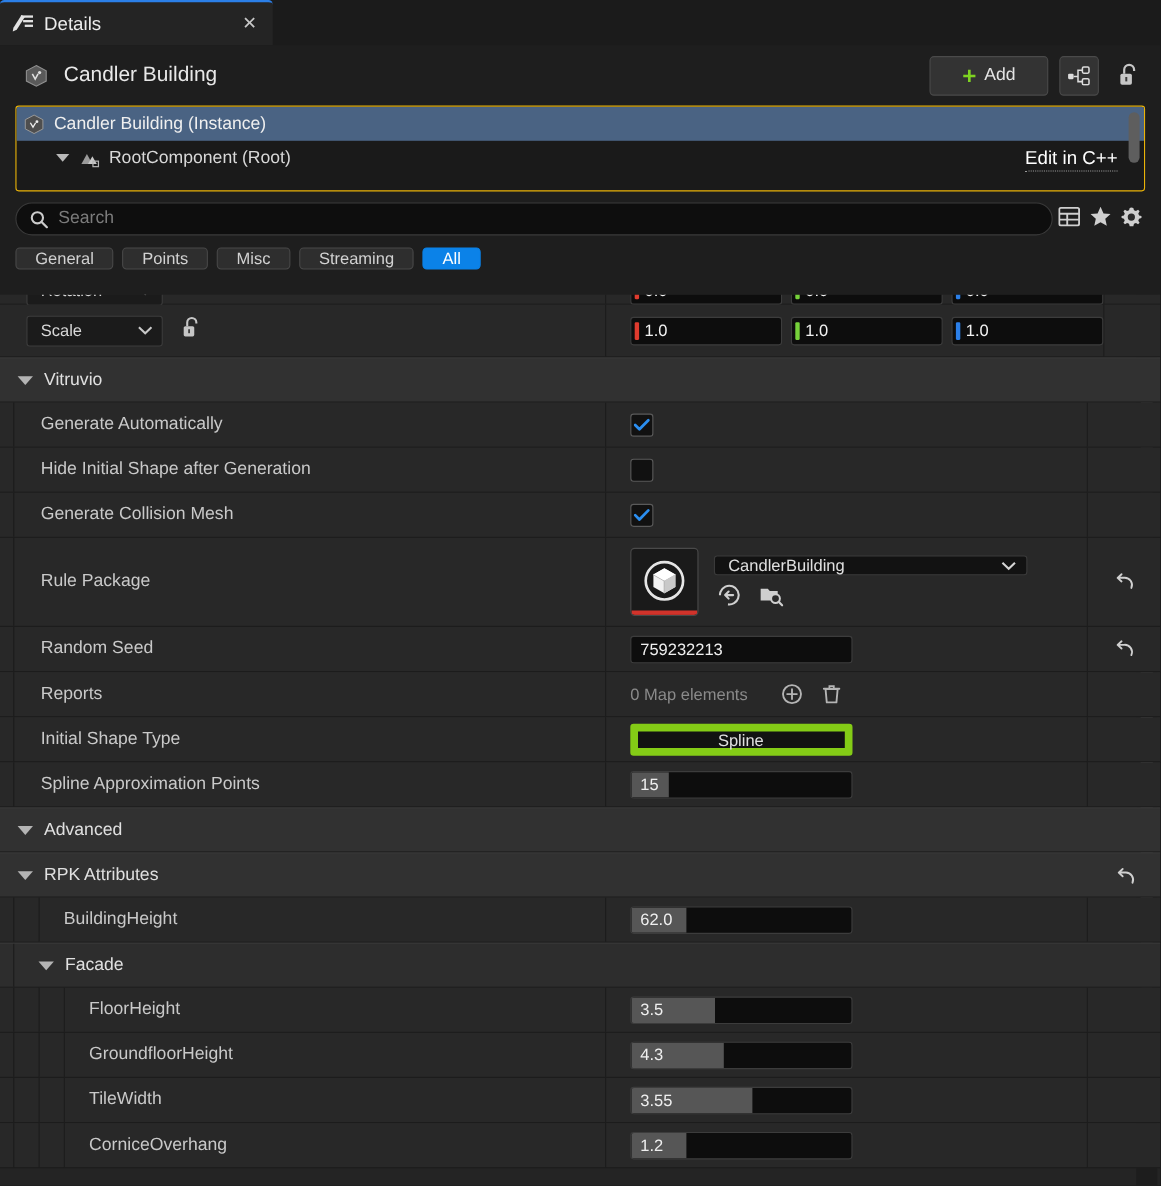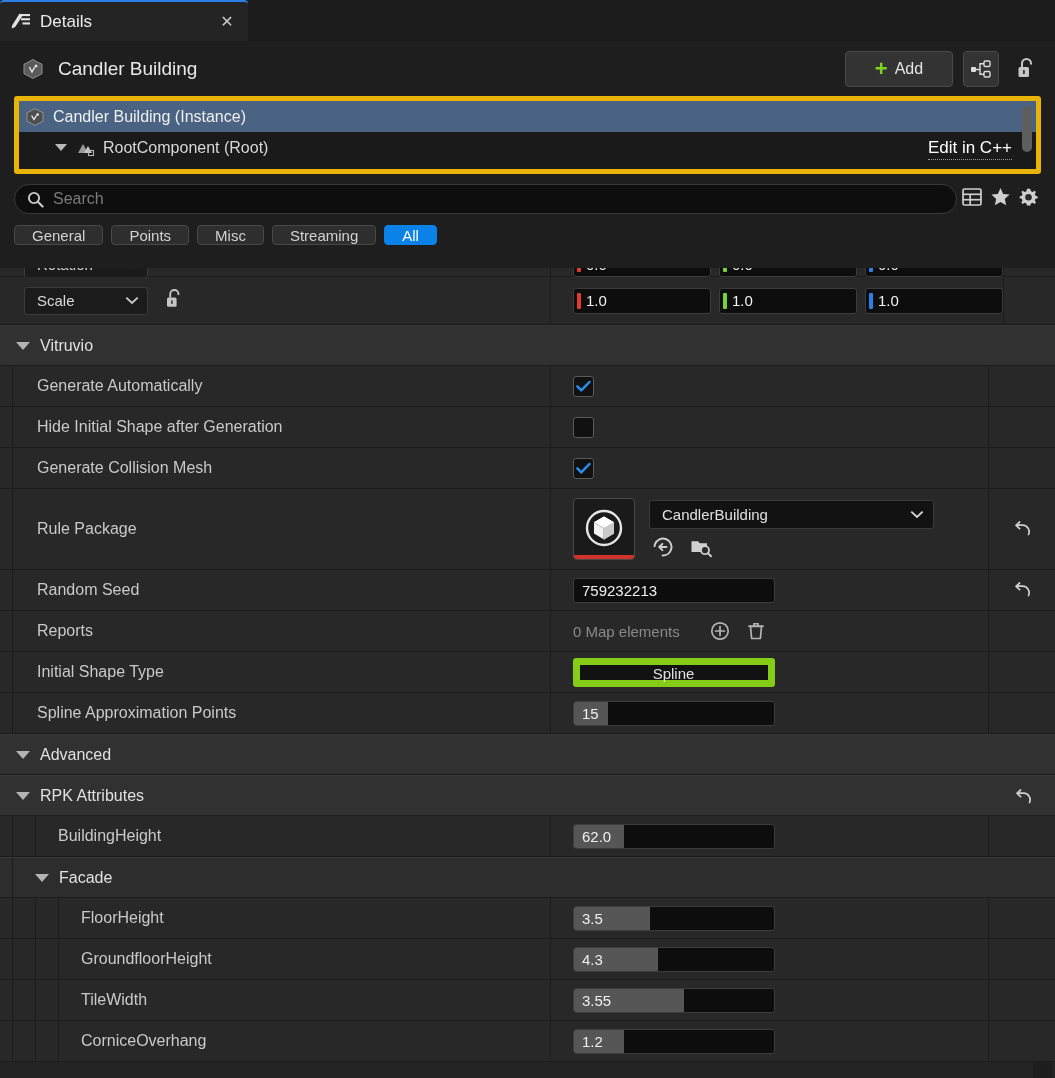--- a/index.html
+++ b/index.html
@@ -50,21 +50,21 @@
     cursor: pointer; margin-right: 12px;
   }
   .btn-lock {
     width: 30px; height: 32px; display: flex; align-items: center;
     justify-content: center; cursor: pointer;
   }
 
   
   .tree {
     position: relative; margin: 0 14px 0 14px; height: 78px;
-    background: #1a1a1a; border: 5px solid #eab308; border-radius: 3px;
+    background: #1a1a1a; border: 1px solid #eab308; border-radius: 3px;
     overflow: hidden;
   }
   .tree-row { display: flex; align-items: center; height: 31px; padding-left: 6px; }
   .tree-row.sel { background: #4a6383; }
   .tree-ico { width: 20px; height: 20px; flex: 0 0 20px; margin-right: 8px; }
   .tree-label { font-size: 16px; color: #efefef; }
   .tree-row2 { display: flex; align-items: center; height: 31px; padding-left: 36px; }
   .tri {
     width: 0; height: 0; border-left: 6px solid transparent; border-right: 6px solid transparent;
     border-top: 7px solid #b9b9b9; margin-right: 8px; flex: 0 0 12px; cursor: pointer;
@@ -169,21 +169,21 @@
   .combo-sm .lbl { font-size: 15px; color: #d8d8d8; }
 
   .combo {
     width: 202px; height: 29px; background: #121212; border: 7px solid #84cc16;
     border-radius: 3px; display: flex; align-items: center; justify-content: space-between;
     padding: 0 9px 0 8px; cursor: pointer; flex-direction: column;
   }
   .combo .lbl { font-size: 15px; color: #e0e0e0; }
 
   .assetcombo {
-    width: 285px; height: 29px; background: #121212; border: 1px solid #3a3a3a;
+    width: 285px; height: 18px; background: #121212; border: 1px solid #3a3a3a;
     border-radius: 3px; display: flex; align-items: center; justify-content: space-between;
     padding: 0 9px 0 12px; cursor: pointer;
   }
   .assetcombo .lbl { font-size: 15px; color: #e0e0e0; }
 
   .thumb {
     position: relative; width: 62px; height: 62px; background: #1a1a1a;
     border: 1px solid #4a4a4a; border-radius: 4px; overflow: hidden;
     display: flex; align-items: center; justify-content: center; cursor: pointer;
   }

